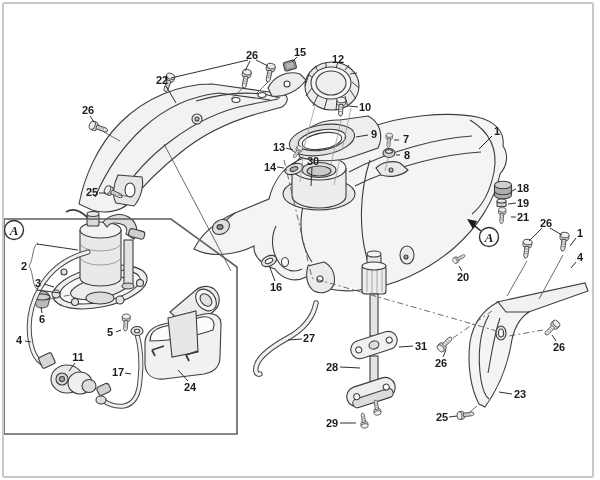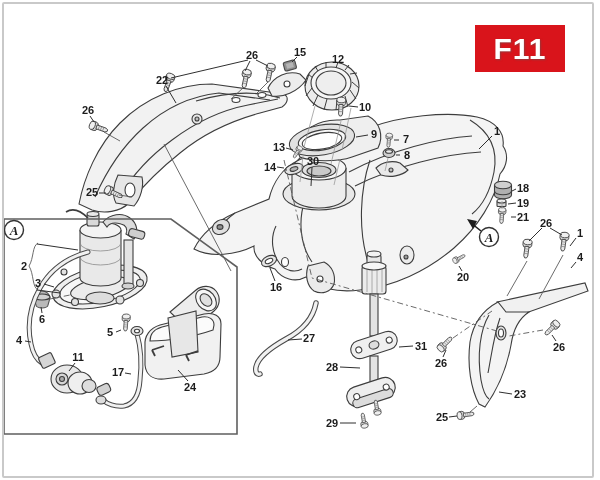--- a/index.html
+++ b/index.html
@@ -372,16 +372,13 @@
         <text x="14" y="230.5" class="marker-text">A</text>
         <line x1="481" y1="231" x2="471" y2="223" stroke="#1c1c1c" stroke-width="1.6"></line>
         <polygon points="467,219 477,221 473,229" fill="#1c1c1c"></polygon>
         <circle cx="489" cy="237" r="9.5" class="marker-circle"></circle>
         <text x="489" y="237.5" class="marker-text">A</text>
       </g>
   </svg>
 
   <div class="frame"></div>
 
-  <div class="badge">
-    <span>F11</span>
-  </div>
 </div>
 
 </body></html>

